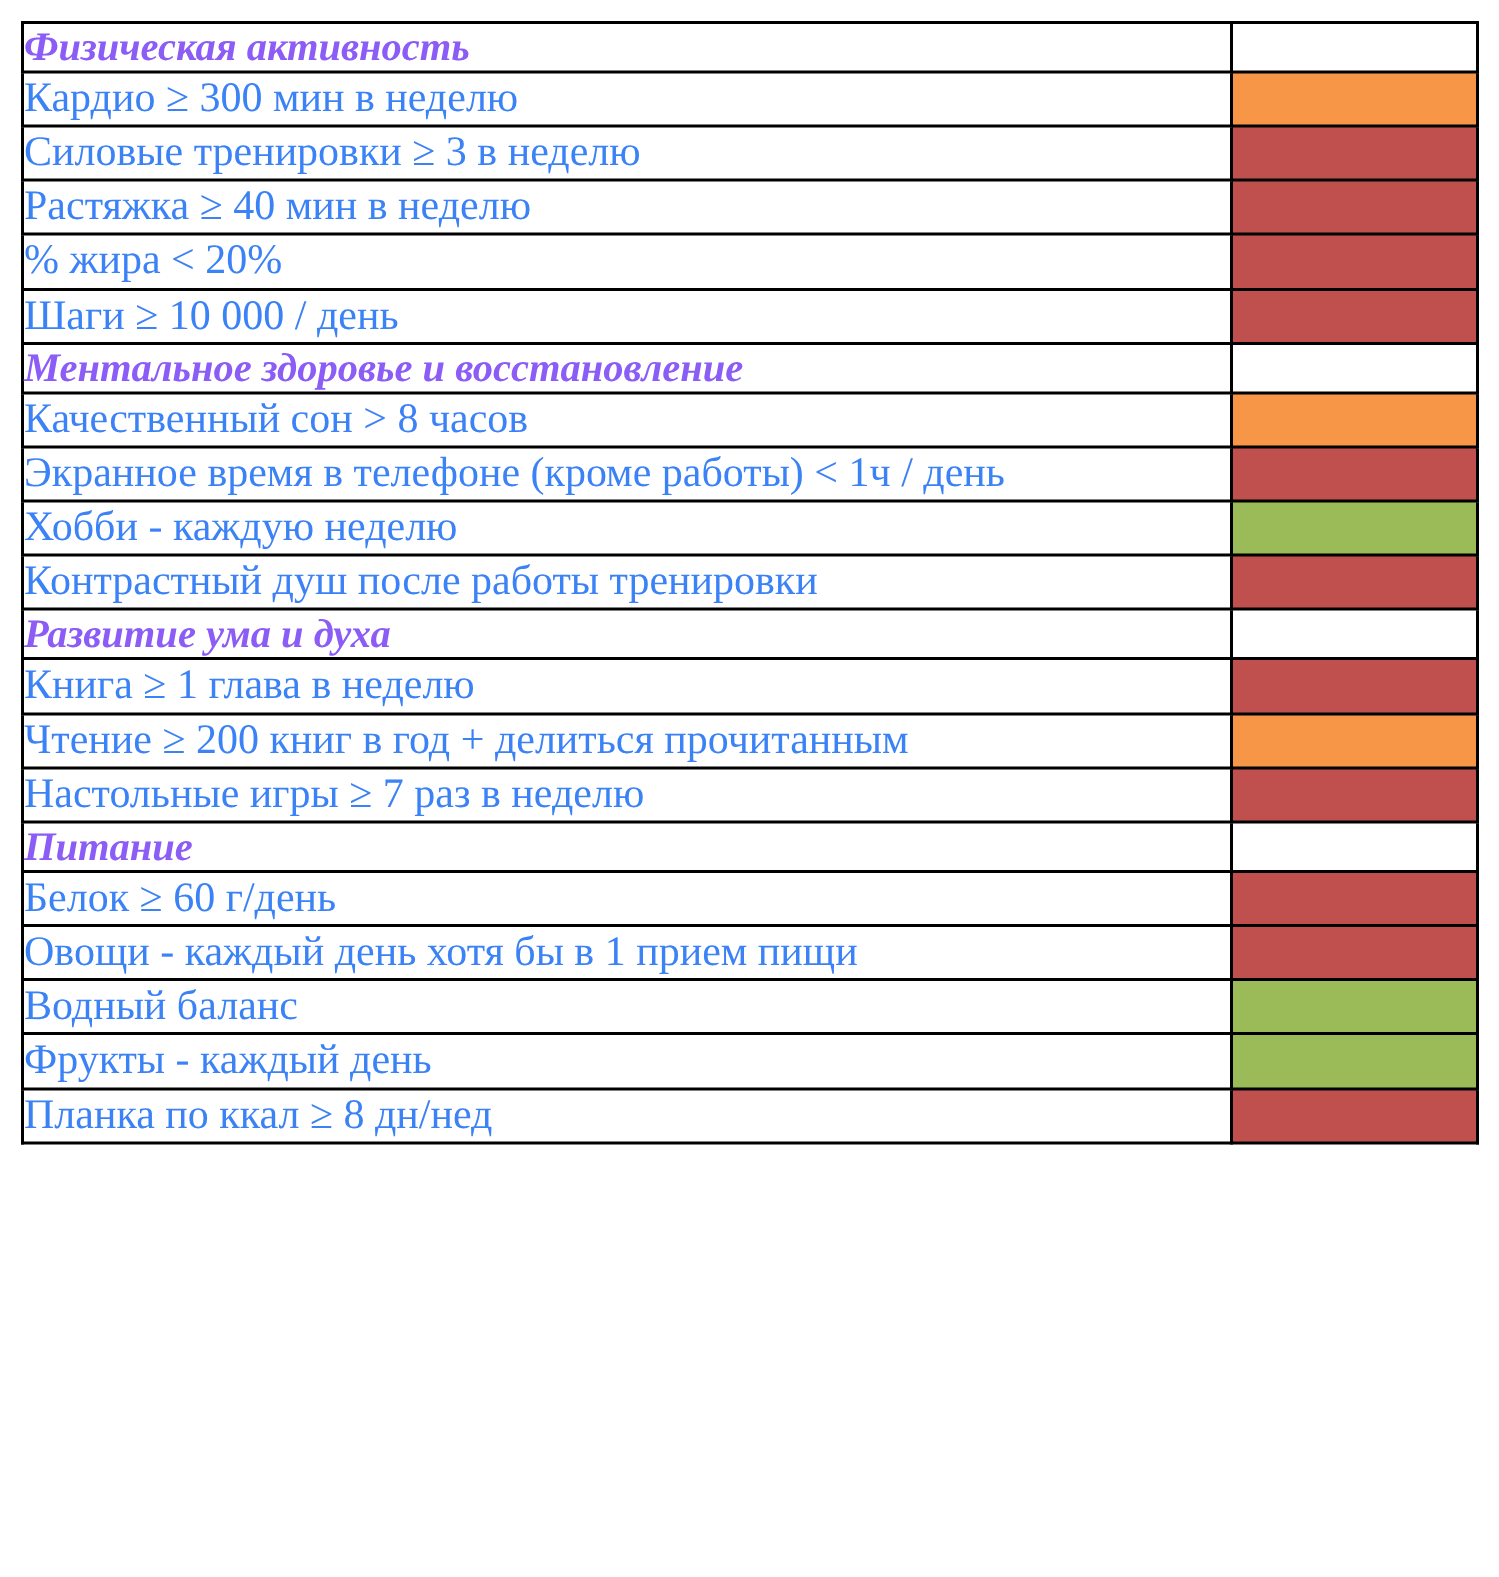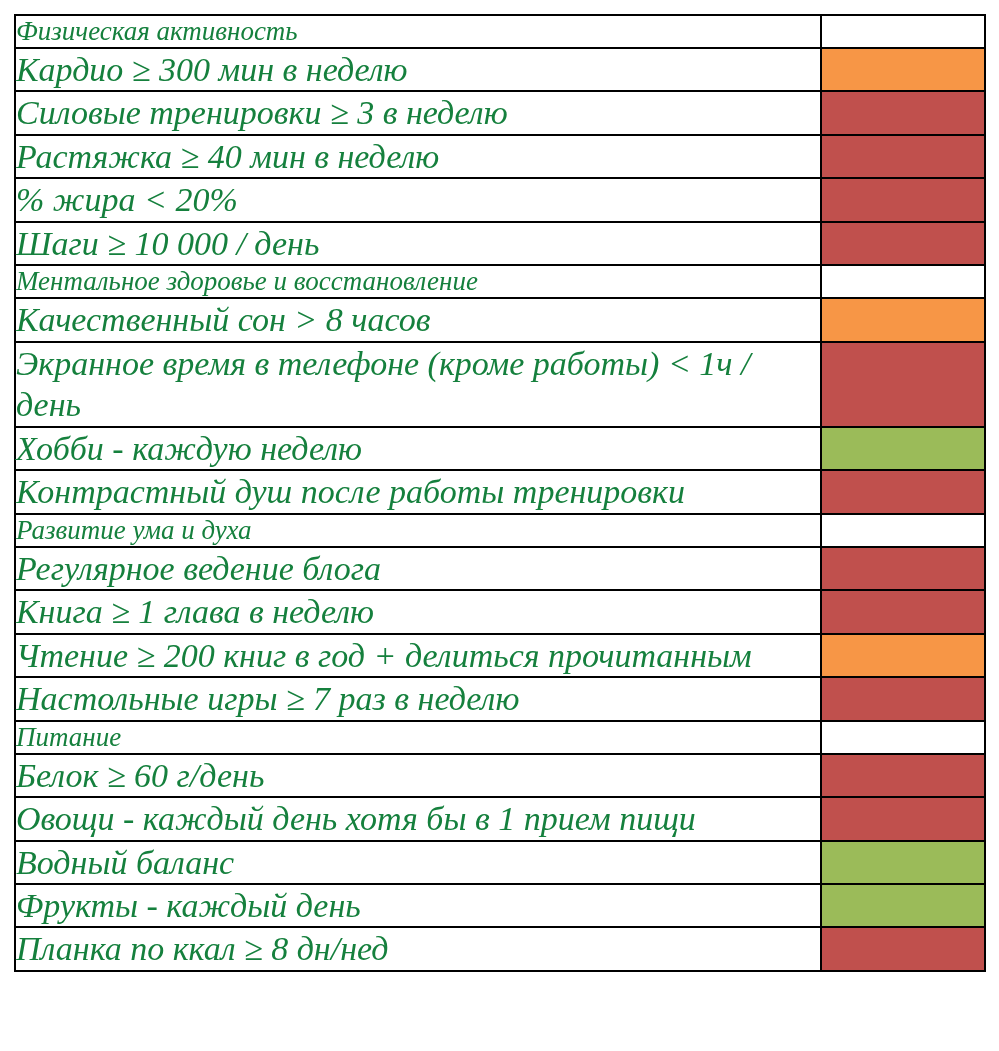--- a/index.html
+++ b/index.html
@@ -27,32 +27,31 @@
   table.grid col.c-label { width: 806px; }
   table.grid col.c-status { width: 164px; }
 
   table.grid td {
     border: 2px solid #000000;
     vertical-align: middle;
     padding: 0;
   }
   td.label {
     padding: 2px 6px 4px 6px;
-    font-size: 34px;
+    font-size: 28px;
     line-height: 1.22;
-    color: #15803d;
+    color: #3b82f6;
     white-space: normal;
-    font-style: italic;
   }
   td.section {
     padding: 3px 6px 5px 6px;
     font-size: 27px;
-    font-weight: normal;
+    font-weight: bold;
     font-style: italic;
-    color: #15803d;
+    color: #8b5cf6;
   }
   td.status {
     border-left: 2px solid #000000;
   }
   tr.section-row td.status {
     background: #ffffff;
   }
   .sw-red { background: #c0504d; }
   .sw-orange { background: #f79646; }
   .sw-green { background: #9bbb59; }
@@ -110,24 +109,20 @@
         </tr>
         <tr>
           <td class="label">Контрастный душ после работы тренировки</td>
           <td class="status sw-red"></td>
         </tr>
         <tr class="section-row">
           <td class="section">Развитие ума и духа</td>
           <td class="status sw-none"></td>
         </tr>
         <tr>
-          <td class="label">Регулярное ведение блога</td>
-          <td class="status sw-red"></td>
-        </tr>
-        <tr>
           <td class="label">Книга ≥ 1 глава в неделю</td>
           <td class="status sw-red"></td>
         </tr>
         <tr>
           <td class="label">Чтение ≥ 200 книг в год + делиться прочитанным</td>
           <td class="status sw-orange"></td>
         </tr>
         <tr>
           <td class="label">Настольные игры ≥ 7 раз в неделю</td>
           <td class="status sw-red"></td>

